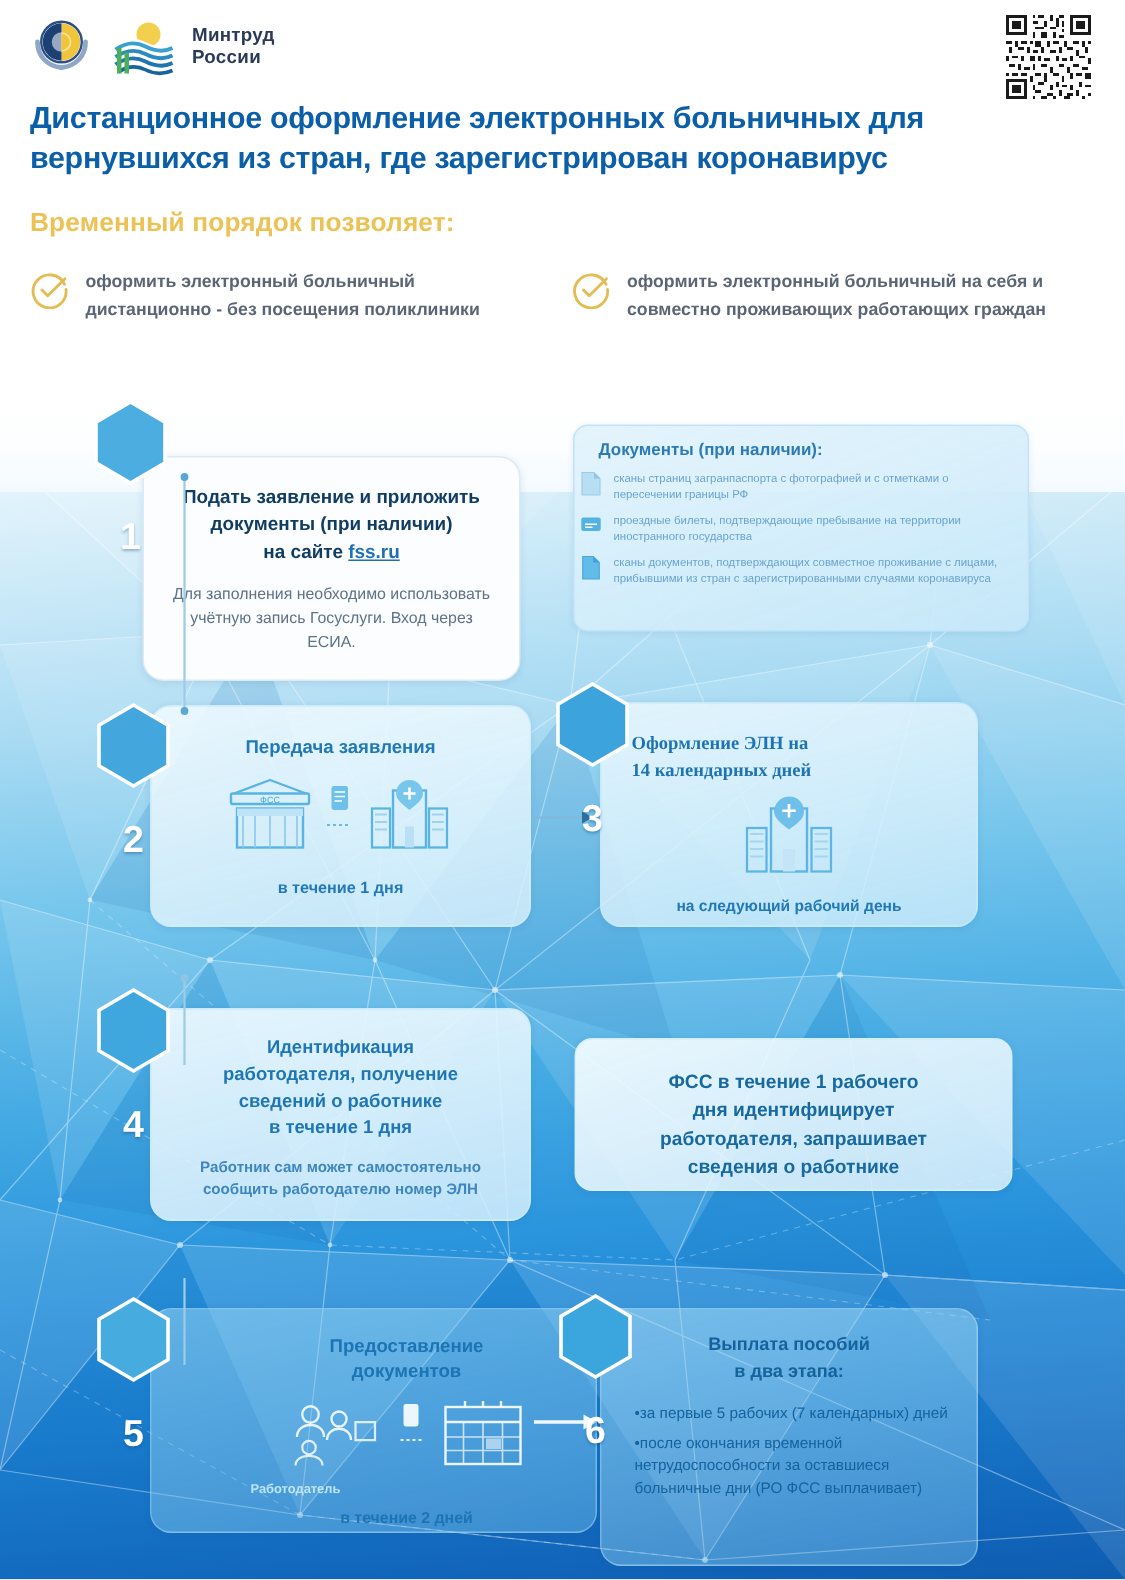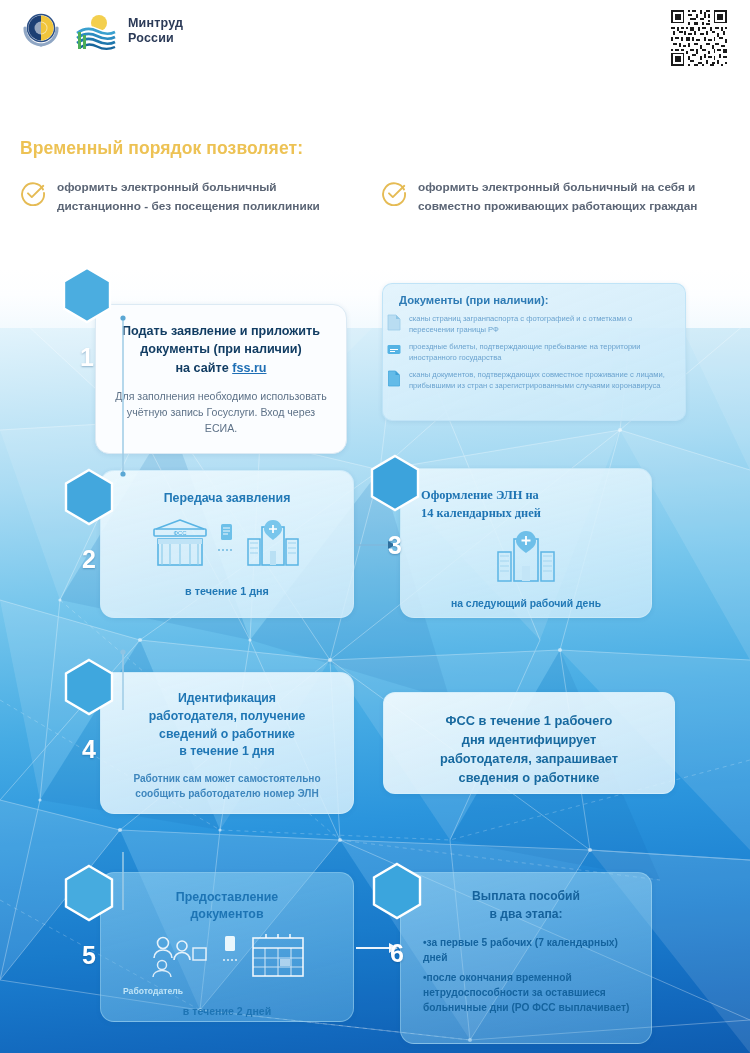--- a/index.html
+++ b/index.html
@@ -98,32 +98,32 @@
   
   #fssnote{left:383px;top:692px;width:290px;height:100px;
      background:linear-gradient(160deg,rgba(243,251,254,.93),rgba(220,241,252,.85));
      border:1px solid rgba(212,238,251,.85);border-radius:12px;}
   #fssnote .t{margin:19px 18px 0;font-size:12.8px;font-weight:bold;color:#17699f;
      line-height:1.48;text-align:center;}
 
   
   #step5{left:100px;top:872px;width:252px;height:148px;
      background:linear-gradient(165deg,rgba(150,212,243,.55),rgba(116,194,236,.42));
-     border:1px solid rgba(170,219,245,.45);}
+     border:1px solid rgba(170,219,245,.45);padding-left:44px;}
   #step5 .t{margin:16px 0 0;font-size:12.4px;font-weight:bold;color:#1d74b4;line-height:1.4;}
   #step5 .s{margin-top:9px;font-size:10.6px;font-weight:bold;color:#1d74b4;}
   #step5 .lab{font-size:8.6px;font-weight:bold;color:#bfe4f7;margin-left:22px;margin-top:4px;}
 
   
   #step6{left:400px;top:872px;width:250px;height:170px;
      background:linear-gradient(165deg,rgba(166,220,246,.55),rgba(127,200,238,.40));
      border:1px solid rgba(178,224,247,.45);}
   #step6 .t{margin:15px 0 0;font-size:12.1px;font-weight:bold;color:#15629c;line-height:1.45;}
   #step6 ul{margin:13px 12px 0 22px;padding:0;list-style:none;}
-  #step6 li{font-size:10.2px;font-weight:bold;color:#14639e;line-height:1.46;margin-bottom:5px;}
+  #step6 li{font-size:10.2px;font-weight:normal;color:#14639e;line-height:1.46;margin-bottom:5px;}
   #step6 li:before{content:"\2022 ";}
 
   .conn{position:absolute;z-index:4;}
 </style>
 </head>
 <body>
 
 <div class="poster">
 
   <div class="bg">
@@ -333,20 +333,21 @@
             <rect x="29" y="28" width="1" height="1"></rect>
           <rect x="10" y="29" width="1" height="1"></rect>
             <rect x="13" y="29" width="2" height="1"></rect>
           <rect x="17" y="29" width="1" height="1"></rect>
             <rect x="21" y="29" width="2" height="1"></rect>
           <rect x="27" y="29" width="1" height="1"></rect>
         </g>
       </svg>
     </div>
 
+    <div class="title">Дистанционное оформление электронных больничных для вернувшихся из стран, где зарегистрирован коронавирус</div>
     <div class="subtitle">Временный порядок позволяет:</div>
 
     <div class="checks">
       <div class="chk">
         <span class="chk-ic">
           <svg viewBox="0 0 26 26" width="26" height="26">
             <path d="M23 9.5A11 11 0 1 0 24 13" fill="none" stroke="#e5bb54" stroke-width="1.9" stroke-linecap="round"></path>
             <path d="M8 13.3l3.8 3.8L23.3 5.8" fill="none" stroke="#e5bb54" stroke-width="1.9" stroke-linecap="round" stroke-linejoin="round"></path>
           </svg>
         </span>

